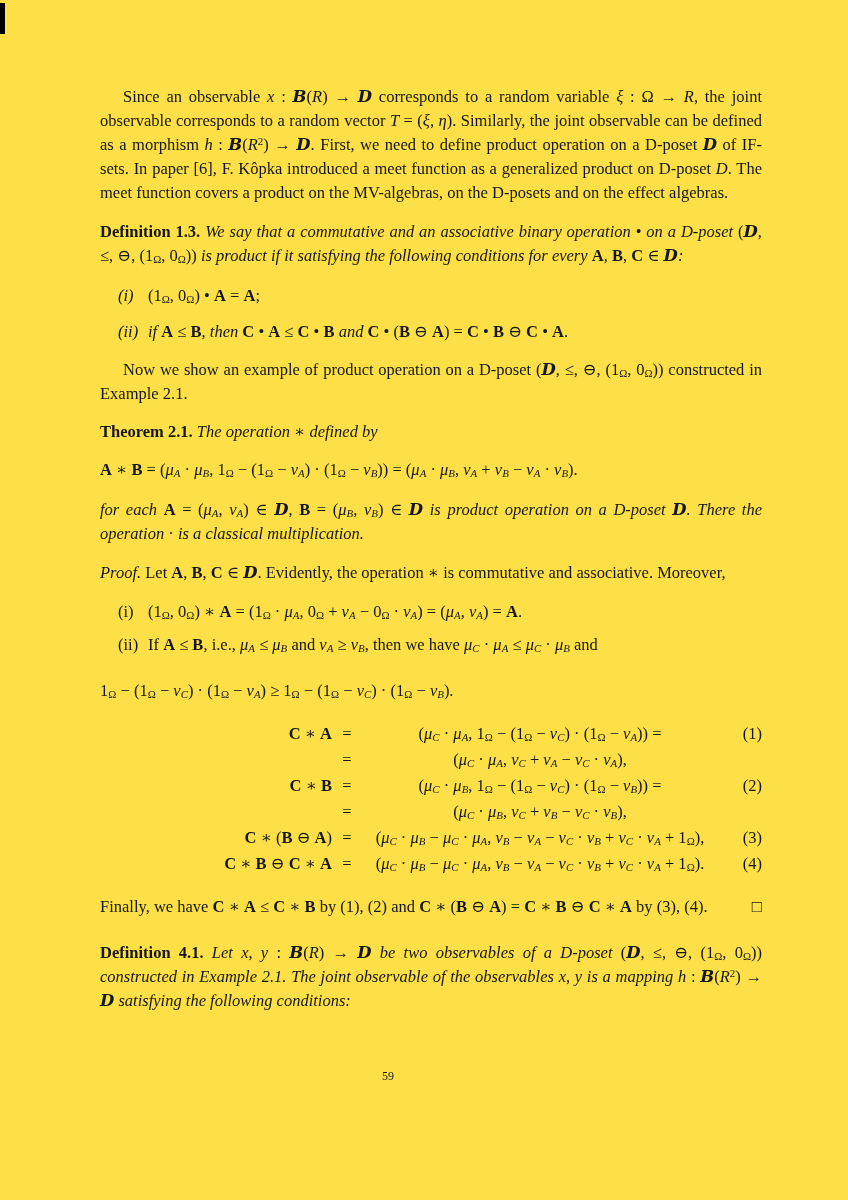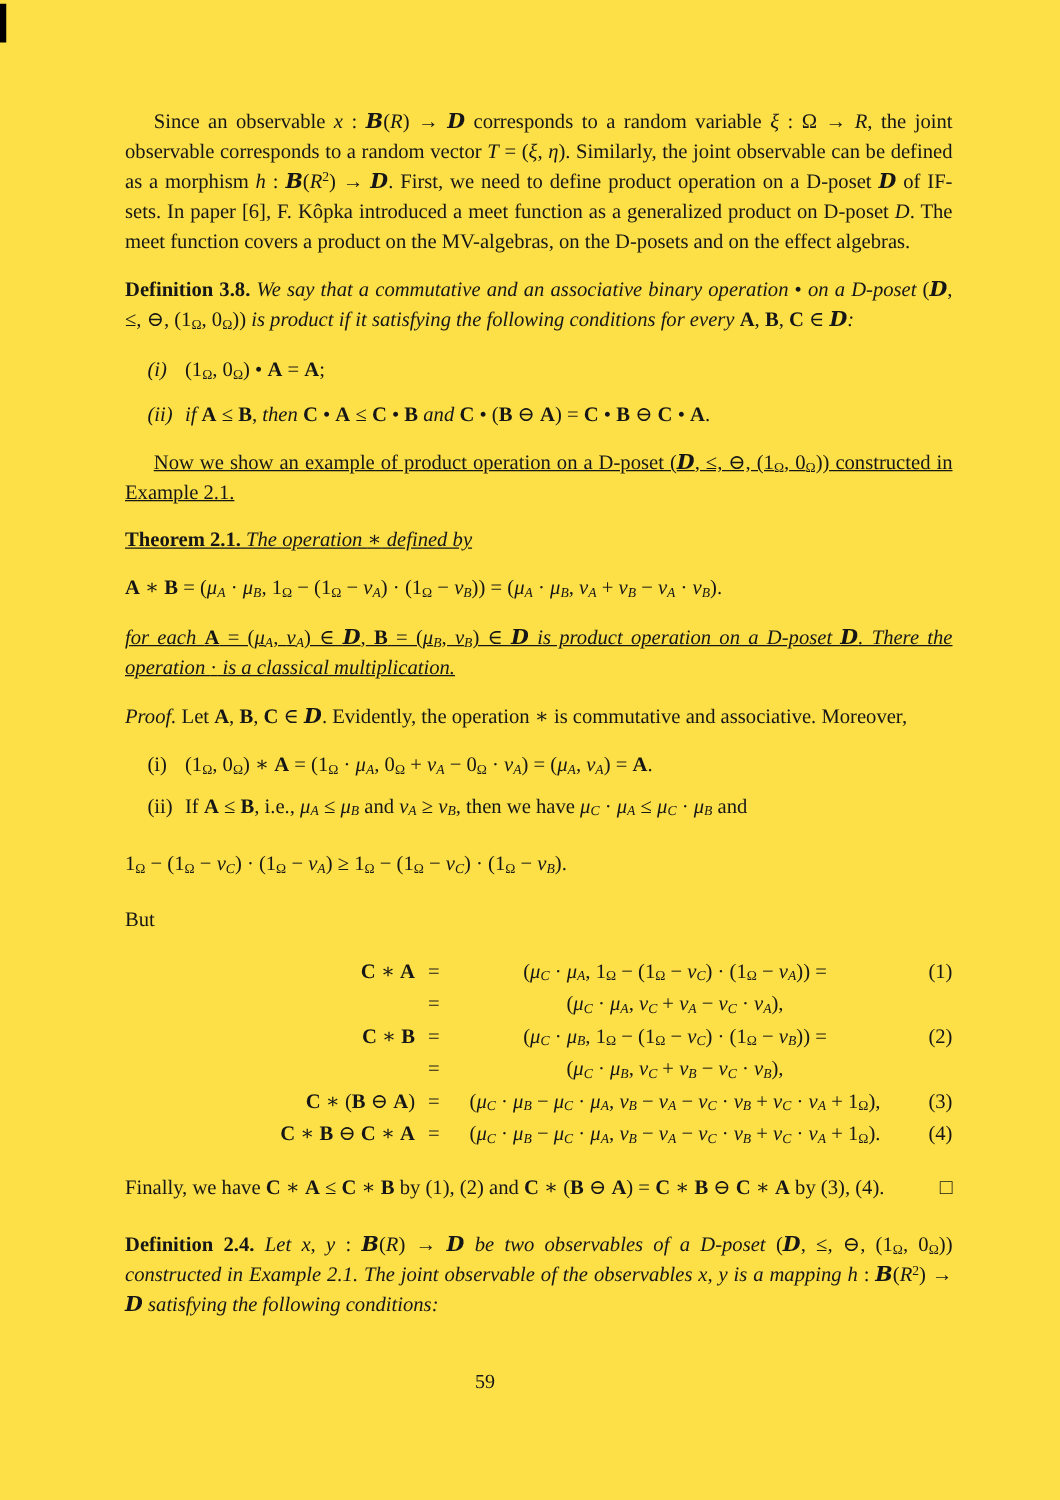--- a/index.html
+++ b/index.html
@@ -48,21 +48,21 @@
   .label { font-weight: bold; font-style: normal; }
   .label-it { font-style: italic; }
   sub { font-size: 0.66em; line-height: 0; vertical-align: -0.22em; }
   sup { font-size: 0.66em; line-height: 0; vertical-align: 0.45em; }
   .scr {
     font-style: italic;
     font-weight: 600;
     font-family: "DejaVu Serif", "Liberation Serif", serif;
   }
   .mt15 { margin-top: 15px; }
-  .mt14 { margin-top: 14px; text-decoration: underline; }
+  .mt14 { margin-top: 14px; }
   .mt12 { margin-top: 12px; }
   .mt16 { margin-top: 16px; }
   .mt9  { margin-top: 9px; }
   .mt19 { margin-top: 19px; }
   .mt20 { margin-top: 20px; }
   .mt18 { margin-top: 18px; }
   .mt22 { margin-top: 22px; }
   .li {
     display: flex;
     padding-left: 18px;
@@ -98,39 +98,39 @@
     line-height: 24px;
   }
   .closing .closing-text { flex: 1 1 auto; text-align: justify; }
   .closing .qed {
     flex: 0 0 auto;
     margin-left: 14px;
     font-size: 17px;
   }
   .pageno {
     position: absolute;
-    top: 1094px;
+    top: 1064px;
     left: 0;
     width: 776px;
     text-align: center;
-    font-size: 16px;
+    font-size: 12px;
     line-height: 24px;
   }
 </style>
 </head>
 <body>
 
 <div class="page">
   <div class="scan-mark"></div>
 
   <div class="content">
 
     <p class="para indent">Since an observable <i>x</i> : <span class="scr">B</span>(<i>R</i>) → <span class="scr">D</span> corresponds to a random variable <i>ξ</i> : Ω → <i>R</i>, the joint observable corresponds to a random vector <i>T</i> = (<i>ξ</i>, <i>η</i>). Similarly, the joint observable can be defined as a morphism <i>h</i> : <span class="scr">B</span>(<i>R</i><sup>2</sup>) → <span class="scr">D</span>. First, we need to define product operation on a D-poset <span class="scr">D</span> of IF-sets. In paper [6], F. Kôpka introduced a meet function as a generalized product on D-poset <i>D</i>. The meet function covers a product on the MV-algebras, on the D-posets and on the effect algebras.</p>
 
-    <p class="para mt15"><span class="label">Definition 3.8.</span>
+    <p class="para mt15"><span class="label">Definition 1.3.</span>
       <span class="it">We say that a commutative and an associative binary operation <span class="m">•</span> on a D-poset <span class="m">(<span class="scr">D</span>, ≤, ⊖, (1<sub>Ω</sub>, 0<sub>Ω</sub>))</span> is product if it satisfying the following conditions for every <span class="m"><b>A</b>, <b>B</b>, <b>C</b> ∈ <span class="scr">D</span></span>:</span></p>
 
     <div class="li mt16">
       <span class="marker marker-it">(i)</span>
       <span class="li-body">(1<sub>Ω</sub>, 0<sub>Ω</sub>) • <b>A</b> = <b>A</b>;</span>
     </div>
     <div class="li mt12">
       <span class="marker marker-it">(ii)</span>
       <span class="li-body"><i>if</i> <b>A</b> ≤ <b>B</b>, <i>then</i> <b>C</b> • <b>A</b> ≤ <b>C</b> • <b>B</b> <i>and</i> <b>C</b> • (<b>B</b> ⊖ <b>A</b>) = <b>C</b> • <b>B</b> ⊖ <b>C</b> • <b>A</b>.</span>
     </div>
@@ -151,21 +151,20 @@
       <span class="marker">(i)</span>
       <span class="li-body">(1<sub>Ω</sub>, 0<sub>Ω</sub>) ∗ <b>A</b> = (1<sub>Ω</sub> · <i>μ<sub>A</sub></i>, 0<sub>Ω</sub> + <i>ν<sub>A</sub></i> − 0<sub>Ω</sub> · <i>ν<sub>A</sub></i>) = (<i>μ<sub>A</sub></i>, <i>ν<sub>A</sub></i>) = <b>A</b>.</span>
     </div>
     <div class="li mt9">
       <span class="marker">(ii)</span>
       <span class="li-body">If <b>A</b> ≤ <b>B</b>, i.e., <i>μ<sub>A</sub></i> ≤ <i>μ<sub>B</sub></i> and <i>ν<sub>A</sub></i> ≥ <i>ν<sub>B</sub></i>, then we have <i>μ<sub>C</sub></i> · <i>μ<sub>A</sub></i> ≤ <i>μ<sub>C</sub></i> · <i>μ<sub>B</sub></i> and</span>
     </div>
 
     <p class="equation mt20">1<sub>Ω</sub> − (1<sub>Ω</sub> − <i>ν<sub>C</sub></i>) · (1<sub>Ω</sub> − <i>ν<sub>A</sub></i>) ≥ 1<sub>Ω</sub> − (1<sub>Ω</sub> − <i>ν<sub>C</sub></i>) · (1<sub>Ω</sub> − <i>ν<sub>B</sub></i>).</p>
 
-    <p class="para mt19">But</p>
 
     <div class="eqnarray mt16">
       <div class="eqrow">
         <span class="eq-lhs"><b>C</b> ∗ <b>A</b></span>
         <span class="eq-rel">=</span>
         <span class="eq-rhs">(<i>μ<sub>C</sub></i> · <i>μ<sub>A</sub></i>, 1<sub>Ω</sub> − (1<sub>Ω</sub> − <i>ν<sub>C</sub></i>) · (1<sub>Ω</sub> − <i>ν<sub>A</sub></i>)) =</span>
         <span class="eq-num">(1)</span>
       </div>
       <div class="eqrow">
         <span class="eq-lhs"></span>
@@ -197,19 +196,19 @@
         <span class="eq-rhs">(<i>μ<sub>C</sub></i> · <i>μ<sub>B</sub></i> − <i>μ<sub>C</sub></i> · <i>μ<sub>A</sub></i>, <i>ν<sub>B</sub></i> − <i>ν<sub>A</sub></i> − <i>ν<sub>C</sub></i> · <i>ν<sub>B</sub></i> + <i>ν<sub>C</sub></i> · <i>ν<sub>A</sub></i> + 1<sub>Ω</sub>).</span>
         <span class="eq-num">(4)</span>
       </div>
     </div>
 
     <p class="closing mt18">
       <span class="closing-text">Finally, we have <b>C</b> ∗ <b>A</b> ≤ <b>C</b> ∗ <b>B</b> by (1), (2) and <b>C</b> ∗ (<b>B</b> ⊖ <b>A</b>) = <b>C</b> ∗ <b>B</b> ⊖ <b>C</b> ∗ <b>A</b> by (3), (4).</span>
       <span class="qed">□</span>
     </p>
 
-    <p class="para mt22"><span class="label">Definition 2.4.</span>
+    <p class="para mt22"><span class="label">Definition 4.1.</span>
       <span class="it">Let <span class="m"><i>x</i>, <i>y</i> : <span class="scr">B</span>(<i>R</i>) → <span class="scr">D</span></span> be two observables of a D-poset <span class="m">(<span class="scr">D</span>, ≤, ⊖, (1<sub>Ω</sub>, 0<sub>Ω</sub>))</span> constructed in Example 2.1. The joint observable of the observables <span class="m"><i>x</i>, <i>y</i></span> is a mapping <span class="m"><i>h</i> : <span class="scr">B</span>(<i>R</i><sup>2</sup>) → <span class="scr">D</span></span> satisfying the following conditions:</span></p>
 
   </div>
 
   <div class="pageno">59</div>
 </div>
 
 </body></html>

